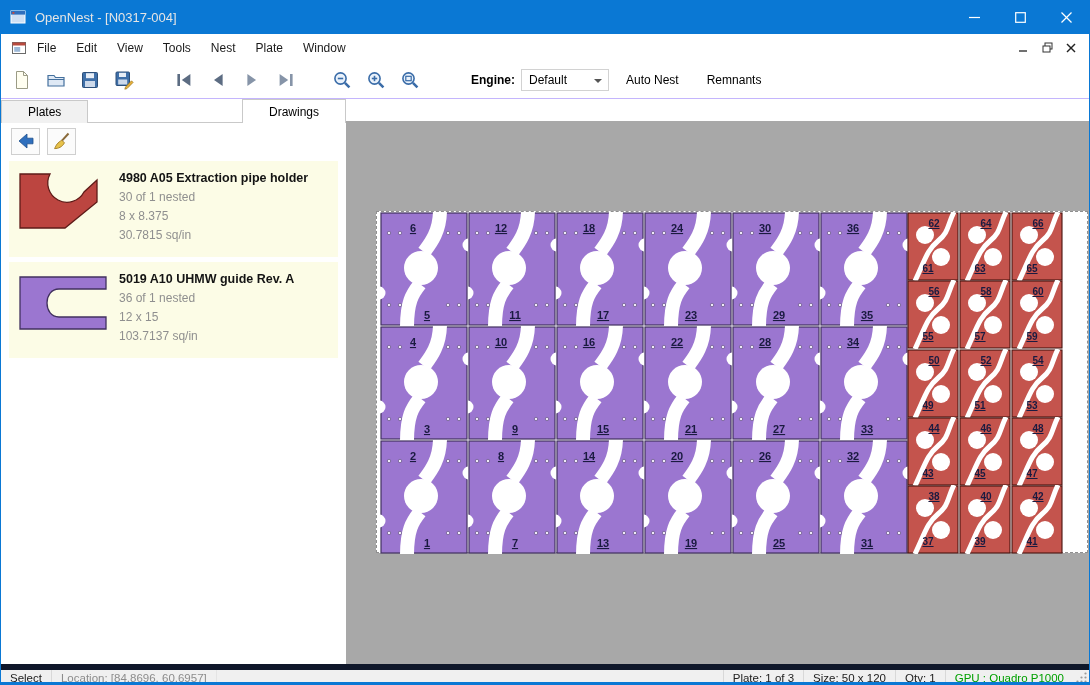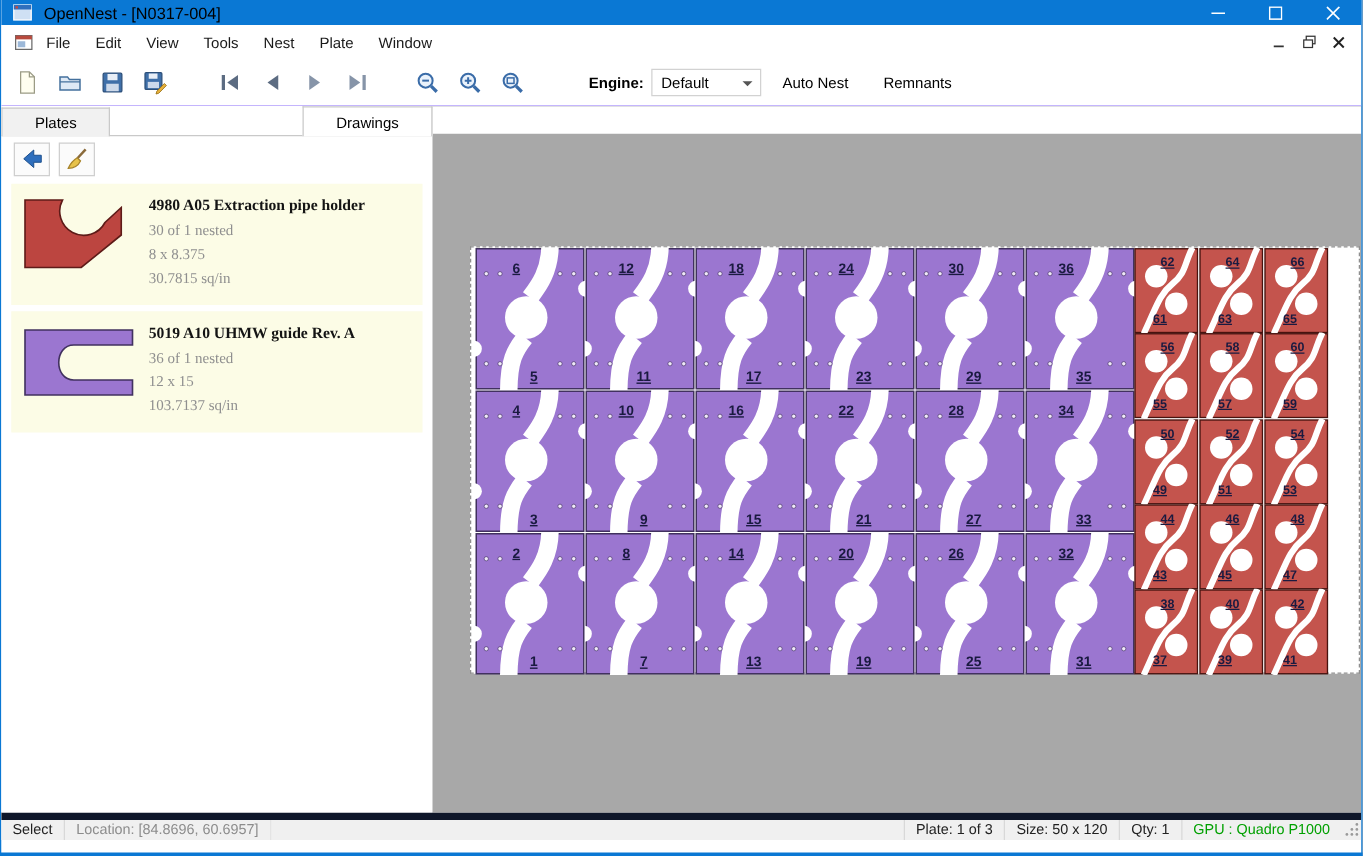--- a/index.html
+++ b/index.html
@@ -2,21 +2,21 @@
 <html><head>
 <meta charset="utf-8">
 <style>
   * { box-sizing: border-box; margin: 0; padding: 0; }
   body { background:#555; font-family:"Liberation Sans",sans-serif; }
   .app{
     width:1090px;height:685px;position:relative;background:#fff;overflow:hidden;
     border-left:1px solid #0a78d4;border-right:1px solid #0a78d4;border-bottom:3px solid #0a78d4;
   }
   
-  .titlebar{height:20px;background:#0a78d4;display:flex;align-items:center;color:#000000;}
+  .titlebar{height:34px;background:#0a78d4;display:flex;align-items:center;color:#e5e5e5;}
   .titlebar .app-ico{margin-left:9px;display:flex;}
   .titlebar .title{margin-left:9px;font-size:13px;}
   .win-controls{margin-left:auto;display:flex;height:100%;}
   .win-btn{width:46px;height:100%;display:flex;align-items:center;justify-content:center;cursor:default;}
   
   .menubar{height:27px;background:#fff;display:flex;align-items:center;font-size:12px;color:#1a1a1a;}
   .mdi-ico{margin-left:10px;display:flex;}
   .menu-item{padding:0 10px;height:100%;display:flex;align-items:center;}
   .mdi-controls{margin-left:auto;display:flex;align-items:center;gap:4px;padding-right:8px;}
   .mdi-btn{width:20px;height:18px;display:flex;align-items:center;justify-content:center;}
@@ -35,21 +35,21 @@
   
   .content{display:flex;height:565px;}
   .sidebar{width:345px;background:#fff;display:flex;flex-direction:column;}
   .tabstrip{height:24px;display:flex;border-bottom:1px solid #c9c9c9;background:#fff;justify-content:space-between;}
   .tab{padding:0 26px;display:flex;align-items:center;font-size:12px;background:#f1f1f1;
        border:1px solid #c9c9c9;border-bottom:none;height:23px;margin-top:1px;}
   .tab.active{background:#fff;height:24px;margin-top:0;margin-bottom:-1px;z-index:2;}
   .side-toolbar{height:36px;display:flex;align-items:center;gap:7px;padding-left:10px;}
   .side-tool-btn{width:29px;height:27px;border:1px solid #cfcfcf;background:#fbfbfb;
                  display:flex;align-items:center;justify-content:center;}
-  .drawing-list{flex:1;padding:2px 8px;overflow:hidden;font-family:Liberation Serif, serif;}
+  .drawing-list{flex:1;padding:2px 8px;overflow:hidden;}
   .drawing-item{background:#fcfce6;display:flex;padding:10px 8px 12px 8px;margin-bottom:5px;}
   .thumb{width:102px;flex:0 0 102px;}
   .dtext .dtitle{font-weight:bold;font-size:12.5px;color:#141414;margin-bottom:3px;}
   .dtext .dsub{color:#8f8f8f;font-size:12px;line-height:19px;}
   
   .canvas{flex:1;position:relative;background:#a8a8a8;overflow:hidden;}
   .canvas-top{position:absolute;top:0;left:0;right:0;height:22px;background:#fff;}
   .plate{position:absolute;left:30px;top:112px;width:712px;height:342px;background:#fff;
          border:1px dashed #8f8f8f;}
   .plate svg.cell{position:absolute;}

